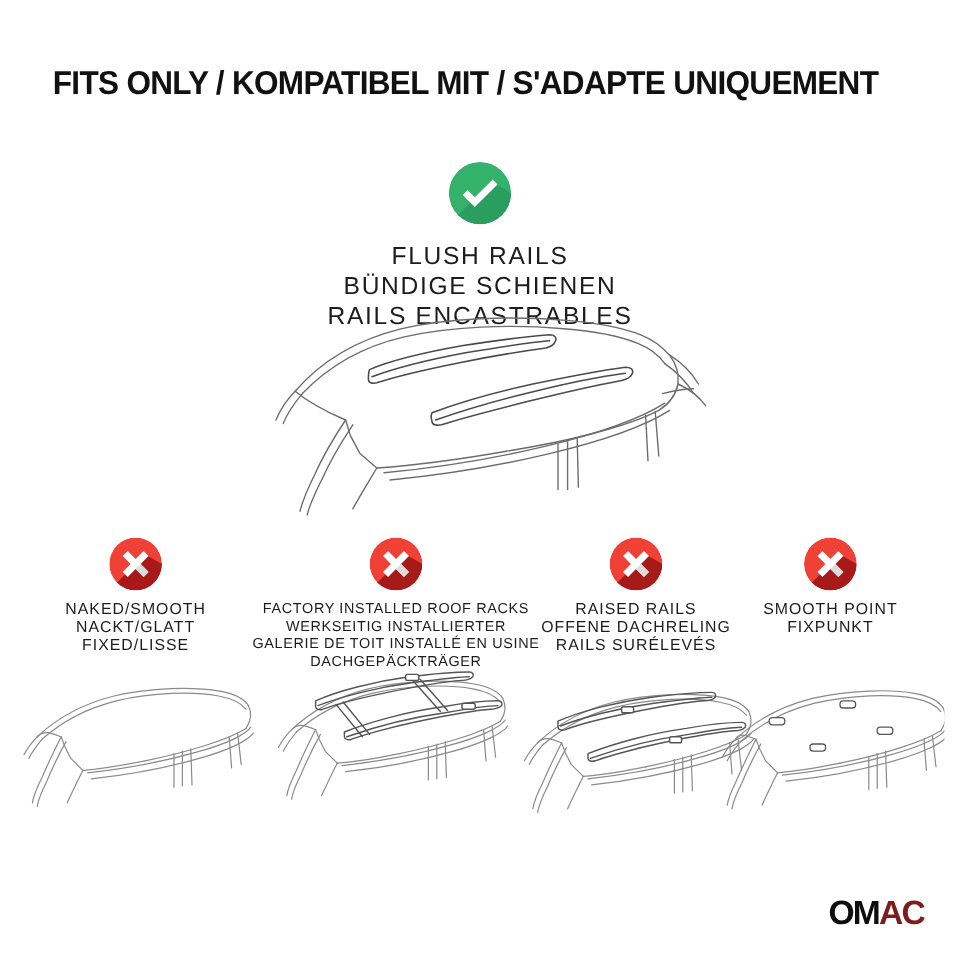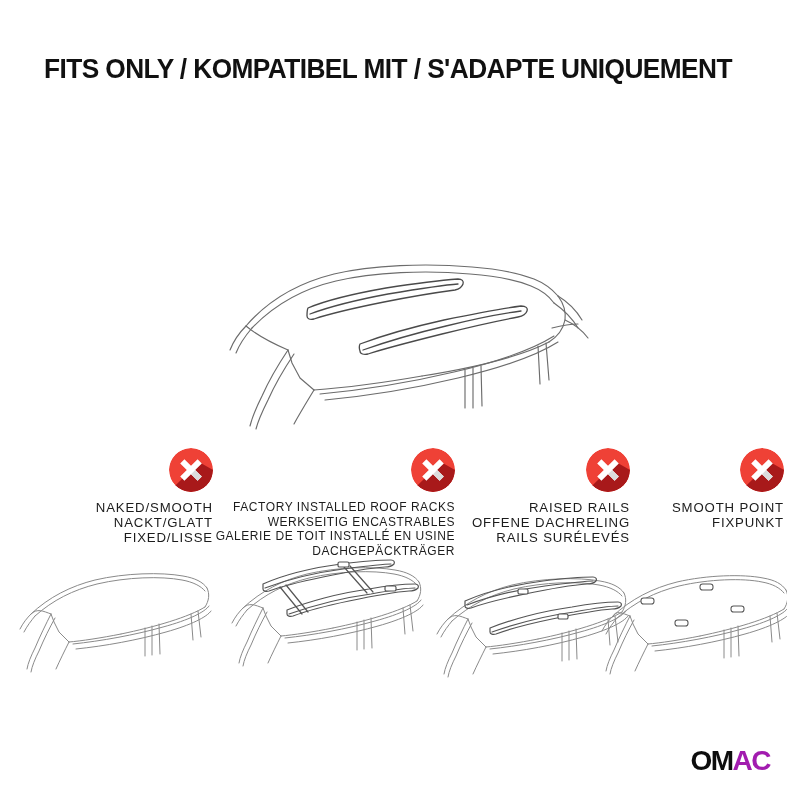--- a/index.html
+++ b/index.html
@@ -71,21 +71,21 @@
     top: 258px;
     width: 370px;
     height: 180px;
   }
   #main-illustration svg { display: block; width: 100%; height: 100%; }
 
   
   .option {
     position: absolute;
     top: 448px;
-    text-align: right;
+    text-align: center;
   }
   .option .badge-wrap { height: 46px; }
   .x-badge { width: 44px; height: 44px; }
 
   .option .opt-labels {
     margin-top: 6px;
     font-family: "Liberation Sans", sans-serif;
     font-size: 13.2px;
     letter-spacing: 0.85px;
     line-height: 15.2px;
@@ -115,29 +115,45 @@
     bottom: 25px;
     font-family: "Liberation Sans", sans-serif;
     font-weight: bold;
     font-size: 28px;
     letter-spacing: -1.5px;
     line-height: 1;
     display: flex;
     align-items: baseline;
   }
   #omac-dark { color: #0d0d0d; }
-  #omac-accent { color: #a21caf; }
+  #omac-accent { color: #7f1d1d; }
 </style>
 </head>
 <body>
 
 <div id="page">
 
   <div id="header-title">FITS ONLY / KOMPATIBEL MIT / S'ADAPTE UNIQUEMENT</div>
 
+  <div id="ok-block">
+
+    <span class="badge" id="ok-badge">
+      <svg viewBox="0 0 52 52" width="52" height="52" aria-hidden="true">
+        <circle cx="26" cy="26" r="26" fill="#34b26c"></circle>
+        <path d="M52 26 A26 26 0 0 1 26 52 A26 26 0 0 1 7.6 44.4 L22 30 L36 16 Z" fill="#2a9e5e"></path>
+        <path d="M21.7 37.6 L11.6 27.5 L15.7 23.4 L21.7 29.4 L36.6 14.6 L40.6 18.7 Z" fill="#ffffff"></path>
+      </svg>
+    </span>
+
+    <div id="ok-labels">
+      <div>FLUSH RAILS</div>
+      <div>BÜNDIGE SCHIENEN</div>
+      <div>RAILS ENCASTRABLES</div>
+    </div>
+  </div>
 
   <div id="main-illustration">
     <svg viewBox="0 0 370 180" aria-hidden="true">
       <g fill="none" stroke="#6c6c6c" stroke-width="1.15" stroke-linecap="round" stroke-linejoin="round">
 
         <path d="M24 68 C48 40 80 24 112 16 C150 7 204 5 250 9 C276 11 296 15 312 21
                  C322 25 330 31 336 38"></path>
         <path d="M336 38 C342 46 344 54 343 62 C341 72 335 79 327 84"></path>
         <path d="M327 84 C300 98 250 110 200 118"></path>
         <path d="M200 118 C160 125 120 130 92 132"></path>
@@ -239,21 +255,21 @@
           <circle cx="22" cy="22" r="22" fill="#ef4136"></circle>
           <path d="M44 22 A22 22 0 0 1 22 44 A22 22 0 0 1 6.4 37.6 L18 26 L30 14 Z" fill="#a8191a"></path>
           <path d="M22 17.8 L28.6 11.2 L32.8 15.4 L26.2 22 L32.8 28.6 L28.6 32.8 L22 26.2
                    L15.4 32.8 L11.2 28.6 L17.8 22 L11.2 15.4 L15.4 11.2 Z" fill="#ffffff"></path>
           <path d="M26.2 22 L32.8 28.6 L28.6 32.8 L22 26.2 Z" fill="#dcdcdc"></path>
         </svg>
       </span>
     </div>
     <div class="opt-labels">
       <div>FACTORY INSTALLED ROOF RACKS</div>
-      <div>WERKSEITIG ENCASTRABLES</div>
+      <div>WERKSEITIG INSTALLIERTER</div>
       <div>GALERIE DE TOIT INSTALLÉ EN USINE</div>
       <div>DACHGEPÄCKTRÄGER</div>
     </div>
     <div class="opt-illustration" style="top:100px;">
       <svg viewBox="0 0 210 140" width="210" height="140" aria-hidden="true">
         <g fill="none" stroke="#8a8a8a" stroke-width="1" stroke-linecap="round" stroke-linejoin="round">
           <path d="M18 60 C36 43 58 32 82 26 C112 19 148 18 170 22 C182 24 190 28 194 34"></path>
           <path d="M194 34 C197 40 196 47 192 53"></path>
           <path d="M192 53 C176 63 142 73 108 80"></path>
           <path d="M108 80 C88 84 68 87 56 88"></path>

